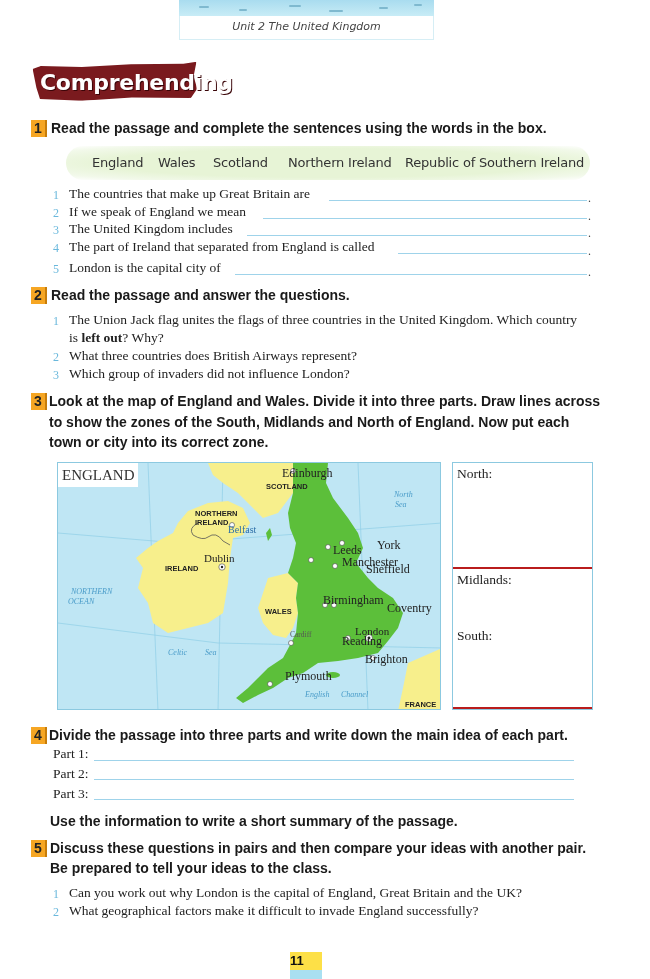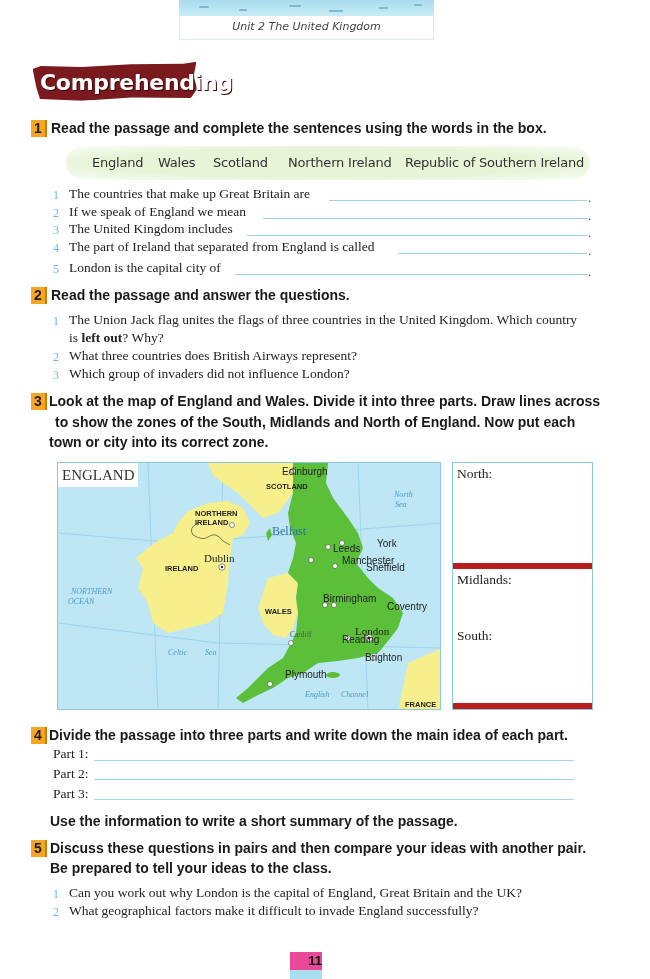--- a/index.html
+++ b/index.html
@@ -63,40 +63,40 @@
   }
   .map-box svg { position: absolute; left: 0; top: 0; }
   .map-title {
     position: absolute; left: 0; top: 0; width: 80px; height: 24px; background: #fff;
     font-family: "Liberation Serif", serif; font-size: 15px; color: #333;
     padding-left: 4px; line-height: 24px;
   }
   .map-label { position: absolute; white-space: nowrap; }
   .lbl-country { font-family: "Liberation Sans", sans-serif; font-weight: bold; font-size: 7.5px; color: #222; }
   .lbl-sea { font-family: "Liberation Serif", serif; font-style: italic; font-size: 8px; color: #4a9cc9; }
-  .lbl-city { font-family: Liberation Sans, sans-serif; font-size: 10px; color: #222; padding-left: 27px; }
+  .lbl-city { font-family: Liberation Serif, serif; font-size: 12px; color: #222; padding-left: 27px; }
   .lbl-capital { font-family: "Liberation Serif", serif; font-size: 11px; color: #222; }
-  .lbl-belfast { font-family: "Liberation Serif", serif; font-size: 12px; color: #2e6fa8; margin-left: 44px; }
+  .lbl-belfast { font-family: "Liberation Serif", serif; font-size: 10px; color: #2e6fa8; }
   .lbl-cardiff { font-family: "Liberation Serif", serif; font-size: 7.5px; color: #555; }
 
   .zone-table {
     position: absolute; left: 452px; top: 462px; width: 141px; height: 248px;
     border: 1px solid #8cc9e0;
   }
-  .zone-cell { position: absolute; left: 0; width: 139px; border-bottom: 6px solid #b91c1c; }
+  .zone-cell { position: absolute; left: 0; width: 139px; border-bottom: 2px solid #b91c1c; }
   .zone-cell:last-child { border-bottom: none; }
   .zone-label { position: absolute; left: 4px; top: 3px; font-family: "Liberation Serif", serif; font-size: 13.5px; color: #222; }
 
   .part-label { position: absolute; font-family: "Liberation Serif", serif; font-size: 13.5px; color: #222; }
   .summary-text { position: absolute; left: 50px; top: 813px; font-family: "Liberation Sans", sans-serif; font-weight: bold; font-size: 14px; color: #1a1a1a; }
 
   .page-num {
     position: absolute; left: 290px; top: 952px; width: 32px; height: 18px;
-    text-align: right; font-family: "Liberation Sans", sans-serif; font-weight: bold;
-    font-size: 13px; color: #111; line-height: 18px; background: #ec4899;
+    text-align: left; font-family: "Liberation Sans", sans-serif; font-weight: bold;
+    font-size: 13px; color: #111; line-height: 18px; background: #fde047;
   }
   .page-num-bar { position: absolute; left: 290px; top: 970px; width: 32px; height: 9px; background: #a9e0f1; }
 </style>
 </head>
 <body>
 
 <div class="header-strip">
   <span class="dot" style="left:20px;top:6px;width:10px;"></span>
   <span class="dot" style="left:60px;top:9px;width:8px;"></span>
   <span class="dot" style="left:110px;top:5px;width:12px;"></span>
@@ -162,21 +162,21 @@
   <span class="q-num" style="left:53px;top:350px;">2</span>
   <span class="q-text" style="left:69px;top:348px;">What three countries does British Airways represent?</span>
 </div>
 <div>
   <span class="q-num" style="left:53px;top:368px;">3</span>
   <span class="q-text" style="left:69px;top:366px;">Which group of invaders did not influence London?</span>
 </div>
 
 <div class="task-num" style="left:31px;top:393px;">3</div>
 <div class="task-title" style="left:49px;top:391px;">Look at the map of England and Wales. Divide it into three parts. Draw lines across</div>
-<div class="task-title" style="left:49px;top:412px;margin-left:6px;">to show the zones of the South, Midlands and North of England. Now put each</div>
+<div class="task-title" style="left:49px;top:412px;">to show the zones of the South, Midlands and North of England. Now put each</div>
 <div class="task-title" style="left:49px;top:432px;">town or city into its correct zone.</div>
 
 <div class="map-box">
   <svg width="384" height="248" viewBox="0 0 384 248">
 
     <g stroke="#8fcfe6" stroke-width="0.7" fill="none">
       <path d="M0 70 L120 80 L384 60"></path>
       <path d="M0 160 L160 180 L384 185"></path>
       <path d="M90 0 L100 248"></path>
       <path d="M165 0 L160 248"></path>

